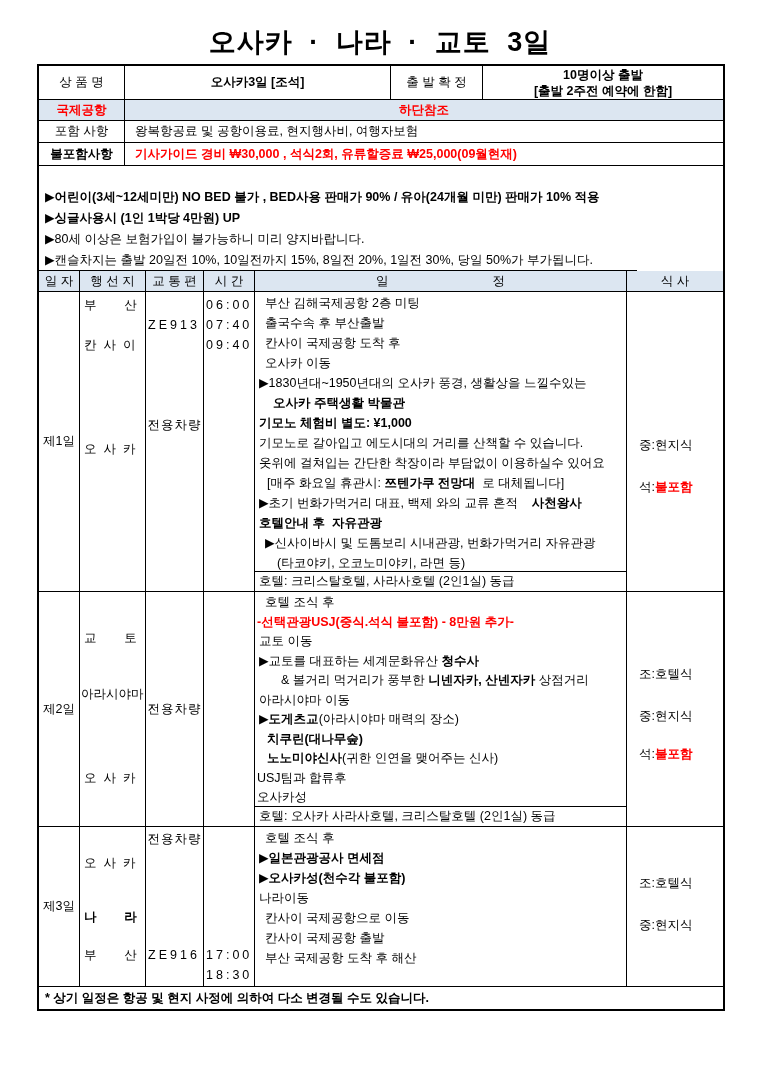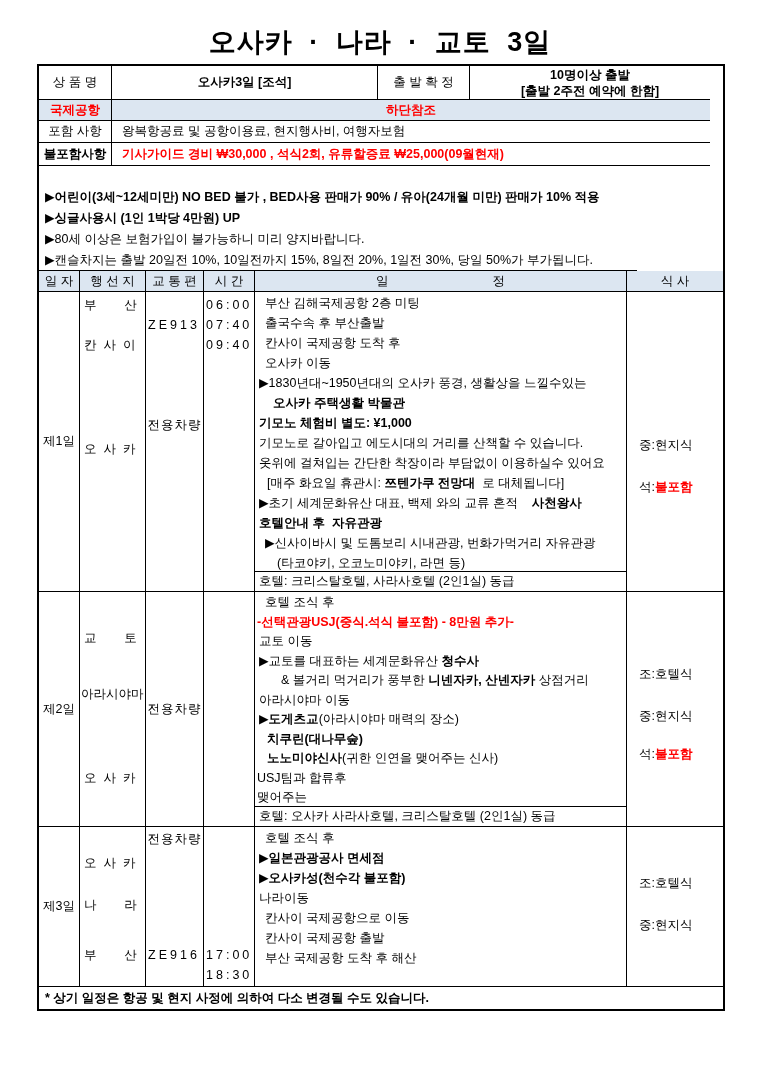--- a/index.html
+++ b/index.html
@@ -11,21 +11,21 @@
   .row { display:flex; }
   .cell { border-right:1px solid #000; border-bottom:1px solid #000; position:relative; }
   .cell.last { border-right:none; }
   .cell.nb { border-bottom:none; }
   .c-center { display:flex; align-items:center; justify-content:center; text-align:center; }
   .c-left { display:flex; align-items:center; padding-left:10px; }
   .b { font-weight:bold; }
   .red { color:#ff0000; }
   .bluebg { background:#dce6f1; }
   
-  .w-label { width:73px; }
+  .w-label { width:86px; }
   .w-prod { width:266px; }
   .w-conf { width:92px; }
   .w-confval { width:240px;justify-content:center; }
   .w-span { width:598px; }
   
   .w-day { width:41px; }
   .w-dest { width:66px; }
   .w-trans { width:58px; }
   .w-time { width:51px; }
   .w-itin { width:372px; }
@@ -130,21 +130,21 @@
           <div class="ln" style="padding-left:10px;">부산 김해국제공항 2층 미팅</div>
           <div class="ln" style="padding-left:10px;">출국수속 후 부산출발</div>
           <div class="ln" style="padding-left:10px;">칸사이 국제공항 도착 후</div>
           <div class="ln" style="padding-left:10px;">오사카 이동</div>
           <div class="ln" style="padding-left:4px;">▶1830년대~1950년대의 오사카 풍경, 생활상을 느낄수있는</div>
           <div class="ln b" style="padding-left:18px;">오사카 주택생활 박물관</div>
           <div class="ln b" style="padding-left:4px;">기모노 체험비 별도: ¥1,000</div>
           <div class="ln" style="padding-left:4px;">기모노로 갈아입고 에도시대의 거리를 산책할 수 있습니다.</div>
           <div class="ln" style="padding-left:4px;">옷위에 걸쳐입는 간단한 착장이라 부담없이 이용하실수 있어요</div>
           <div class="ln" style="padding-left:12px;"><span>[매주 화요일 휴관시: </span><span class="b">쯔텐가쿠 전망대</span><span>  로 대체됩니다]</span></div>
-          <div class="ln" style="padding-left:4px;"><span>▶초기 세계문화유산 대표, 백제 와의 교류 혼적    </span><span class="b">사천왕사</span></div>
+          <div class="ln" style="padding-left:4px;"><span>▶초기 번화가먹거리 대표, 백제 와의 교류 혼적    </span><span class="b">사천왕사</span></div>
           <div class="ln b" style="padding-left:4px;">호텔안내 후  자유관광</div>
           <div class="ln" style="padding-left:10px;">▶신사이바시 및 도톰보리 시내관광, 번화가먹거리 자유관광</div>
           <div class="ln" style="padding-left:22px;">(타코야키, 오코노미야키, 라면 등)</div>
         </div>
         <div class="hotel-row">호텔: 크리스탈호텔, 사라사호텔 (2인1실) 동급</div>
       </div>
       <div class="cell w-meal h-d1 last">
         <span class="meal" style="top:143px;"><span>중:</span><span>현지식</span></span>
         <span class="meal" style="top:185px;"><span>석:</span><span class="b red">불포함</span></span>
       </div>
@@ -166,36 +166,36 @@
           <div class="ln" style="padding-left:10px;">호텔 조식 후</div>
           <div class="ln b red" style="padding-left:2px;">-선택관광USJ(중식.석식 불포함) - 8만원 추가-</div>
           <div class="ln" style="padding-left:4px;">교토 이동</div>
           <div class="ln" style="padding-left:4px;"><span>▶교토를 대표하는 세계문화유산 </span><span class="b">청수사</span></div>
           <div class="ln" style="padding-left:26px;"><span>&amp; 볼거리 먹거리가 풍부한 </span><span class="b">니넨자카, 산넨자카</span><span> 상점거리</span></div>
           <div class="ln" style="padding-left:4px;">아라시야마 이동</div>
           <div class="ln" style="padding-left:4px;"><span class="b">▶도게츠교</span><span>(아라시야마 매력의 장소)</span></div>
           <div class="ln b" style="padding-left:12px;">치쿠린(대나무숲)</div>
           <div class="ln" style="padding-left:12px;"><span class="b">노노미야신사</span><span>(귀한 인연을 맺어주는 신사)</span></div>
           <div class="ln" style="padding-left:2px;">USJ팀과 합류후</div>
-          <div class="ln" style="padding-left:2px;">맺어주는</div>
+          <div class="ln" style="padding-left:2px;">오사카성</div>
         </div>
         <div class="hotel-row">호텔: 오사카 사라사호텔, 크리스탈호텔 (2인1실) 동급</div>
       </div>
       <div class="cell w-meal h-d2 last">
         <span class="meal" style="top:72px;"><span>조:</span><span>호텔식</span></span>
         <span class="meal" style="top:114px;"><span>중:</span><span>현지식</span></span>
         <span class="meal" style="top:152px;"><span>석:</span><span class="b red">불포함</span></span>
       </div>
     </div>
 
     <div class="row">
       <div class="cell c-center w-day h-d3">제3일</div>
       <div class="cell w-dest h-d3">
         <span class="pos" style="top:26px;">오  사  카</span>
-        <span class="pos" style="top:68px;">나        라</span>
+        <span class="pos" style="top:80px;font-weight:bold;">나        라</span>
         <span class="pos" style="top:118px;">부        산</span>
       </div>
       <div class="cell w-trans h-d3">
         <span class="pos-c" style="top:2px;">전용차량</span>
         <span class="pos flight" style="top:118px;">ZE916</span>
       </div>
       <div class="cell w-time h-d3">
         <span class="pos time" style="top:118px;">17:00</span>
         <span class="pos time" style="top:138px;">18:30</span>
       </div>

